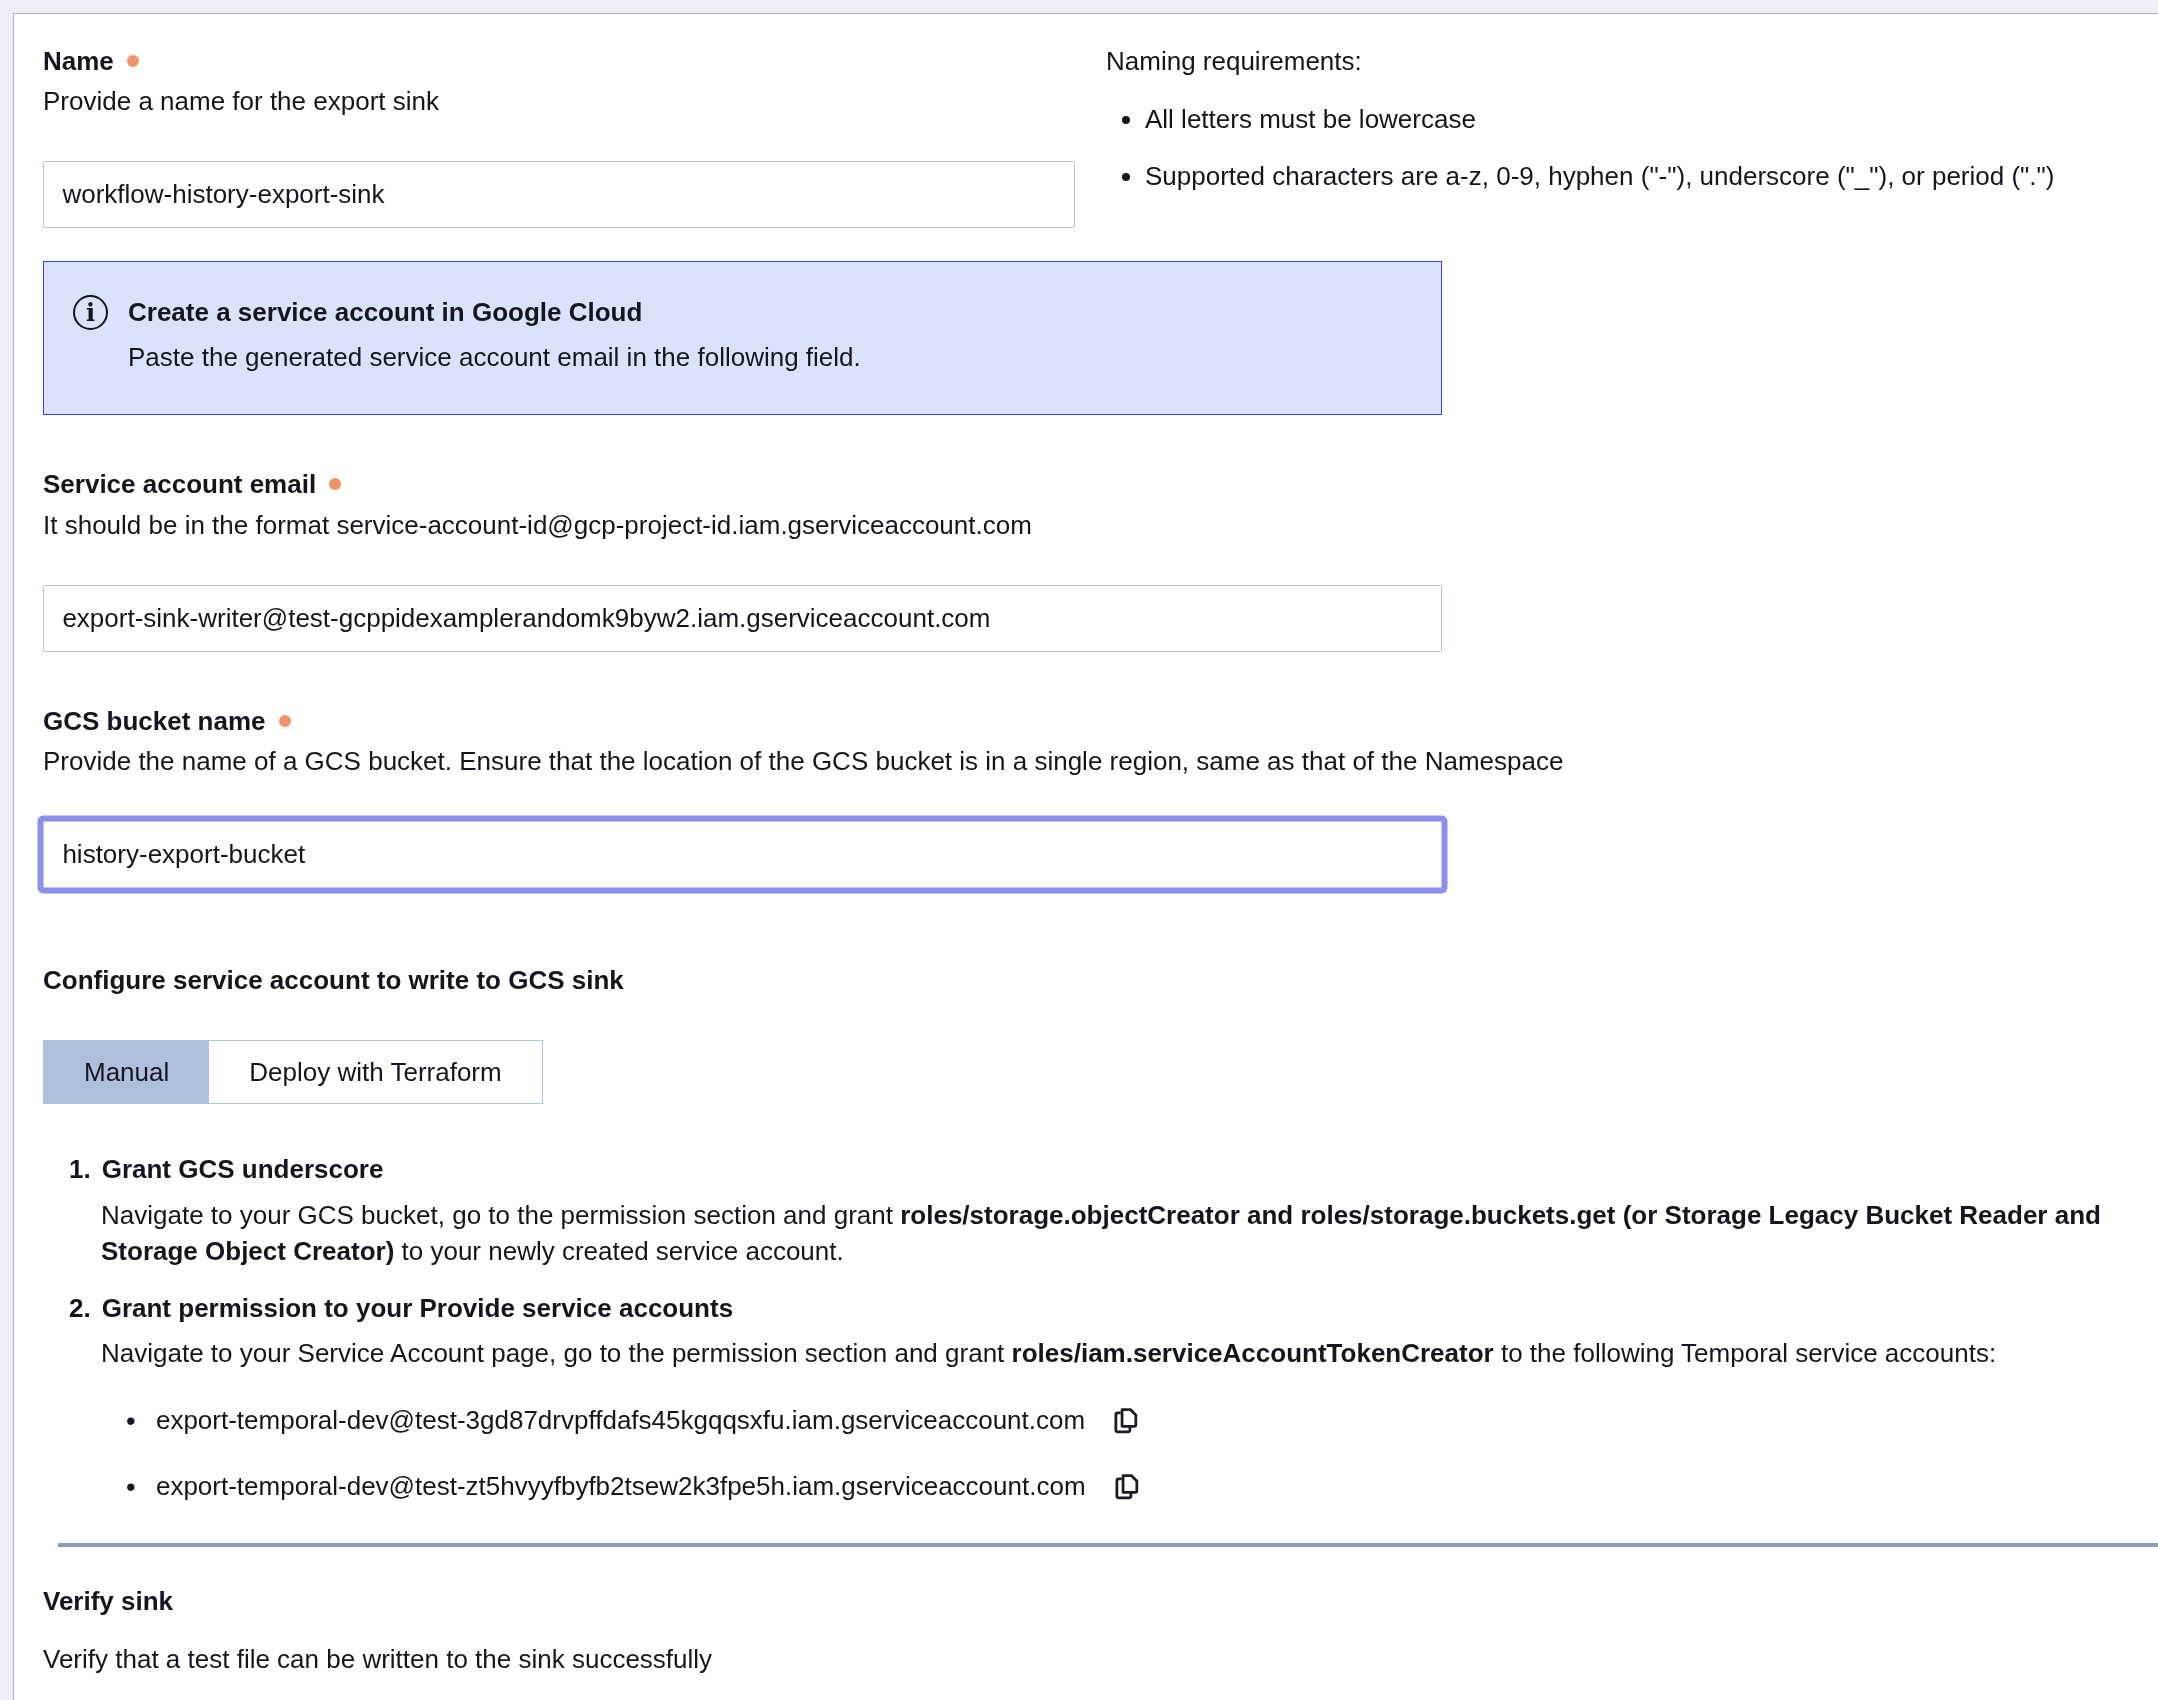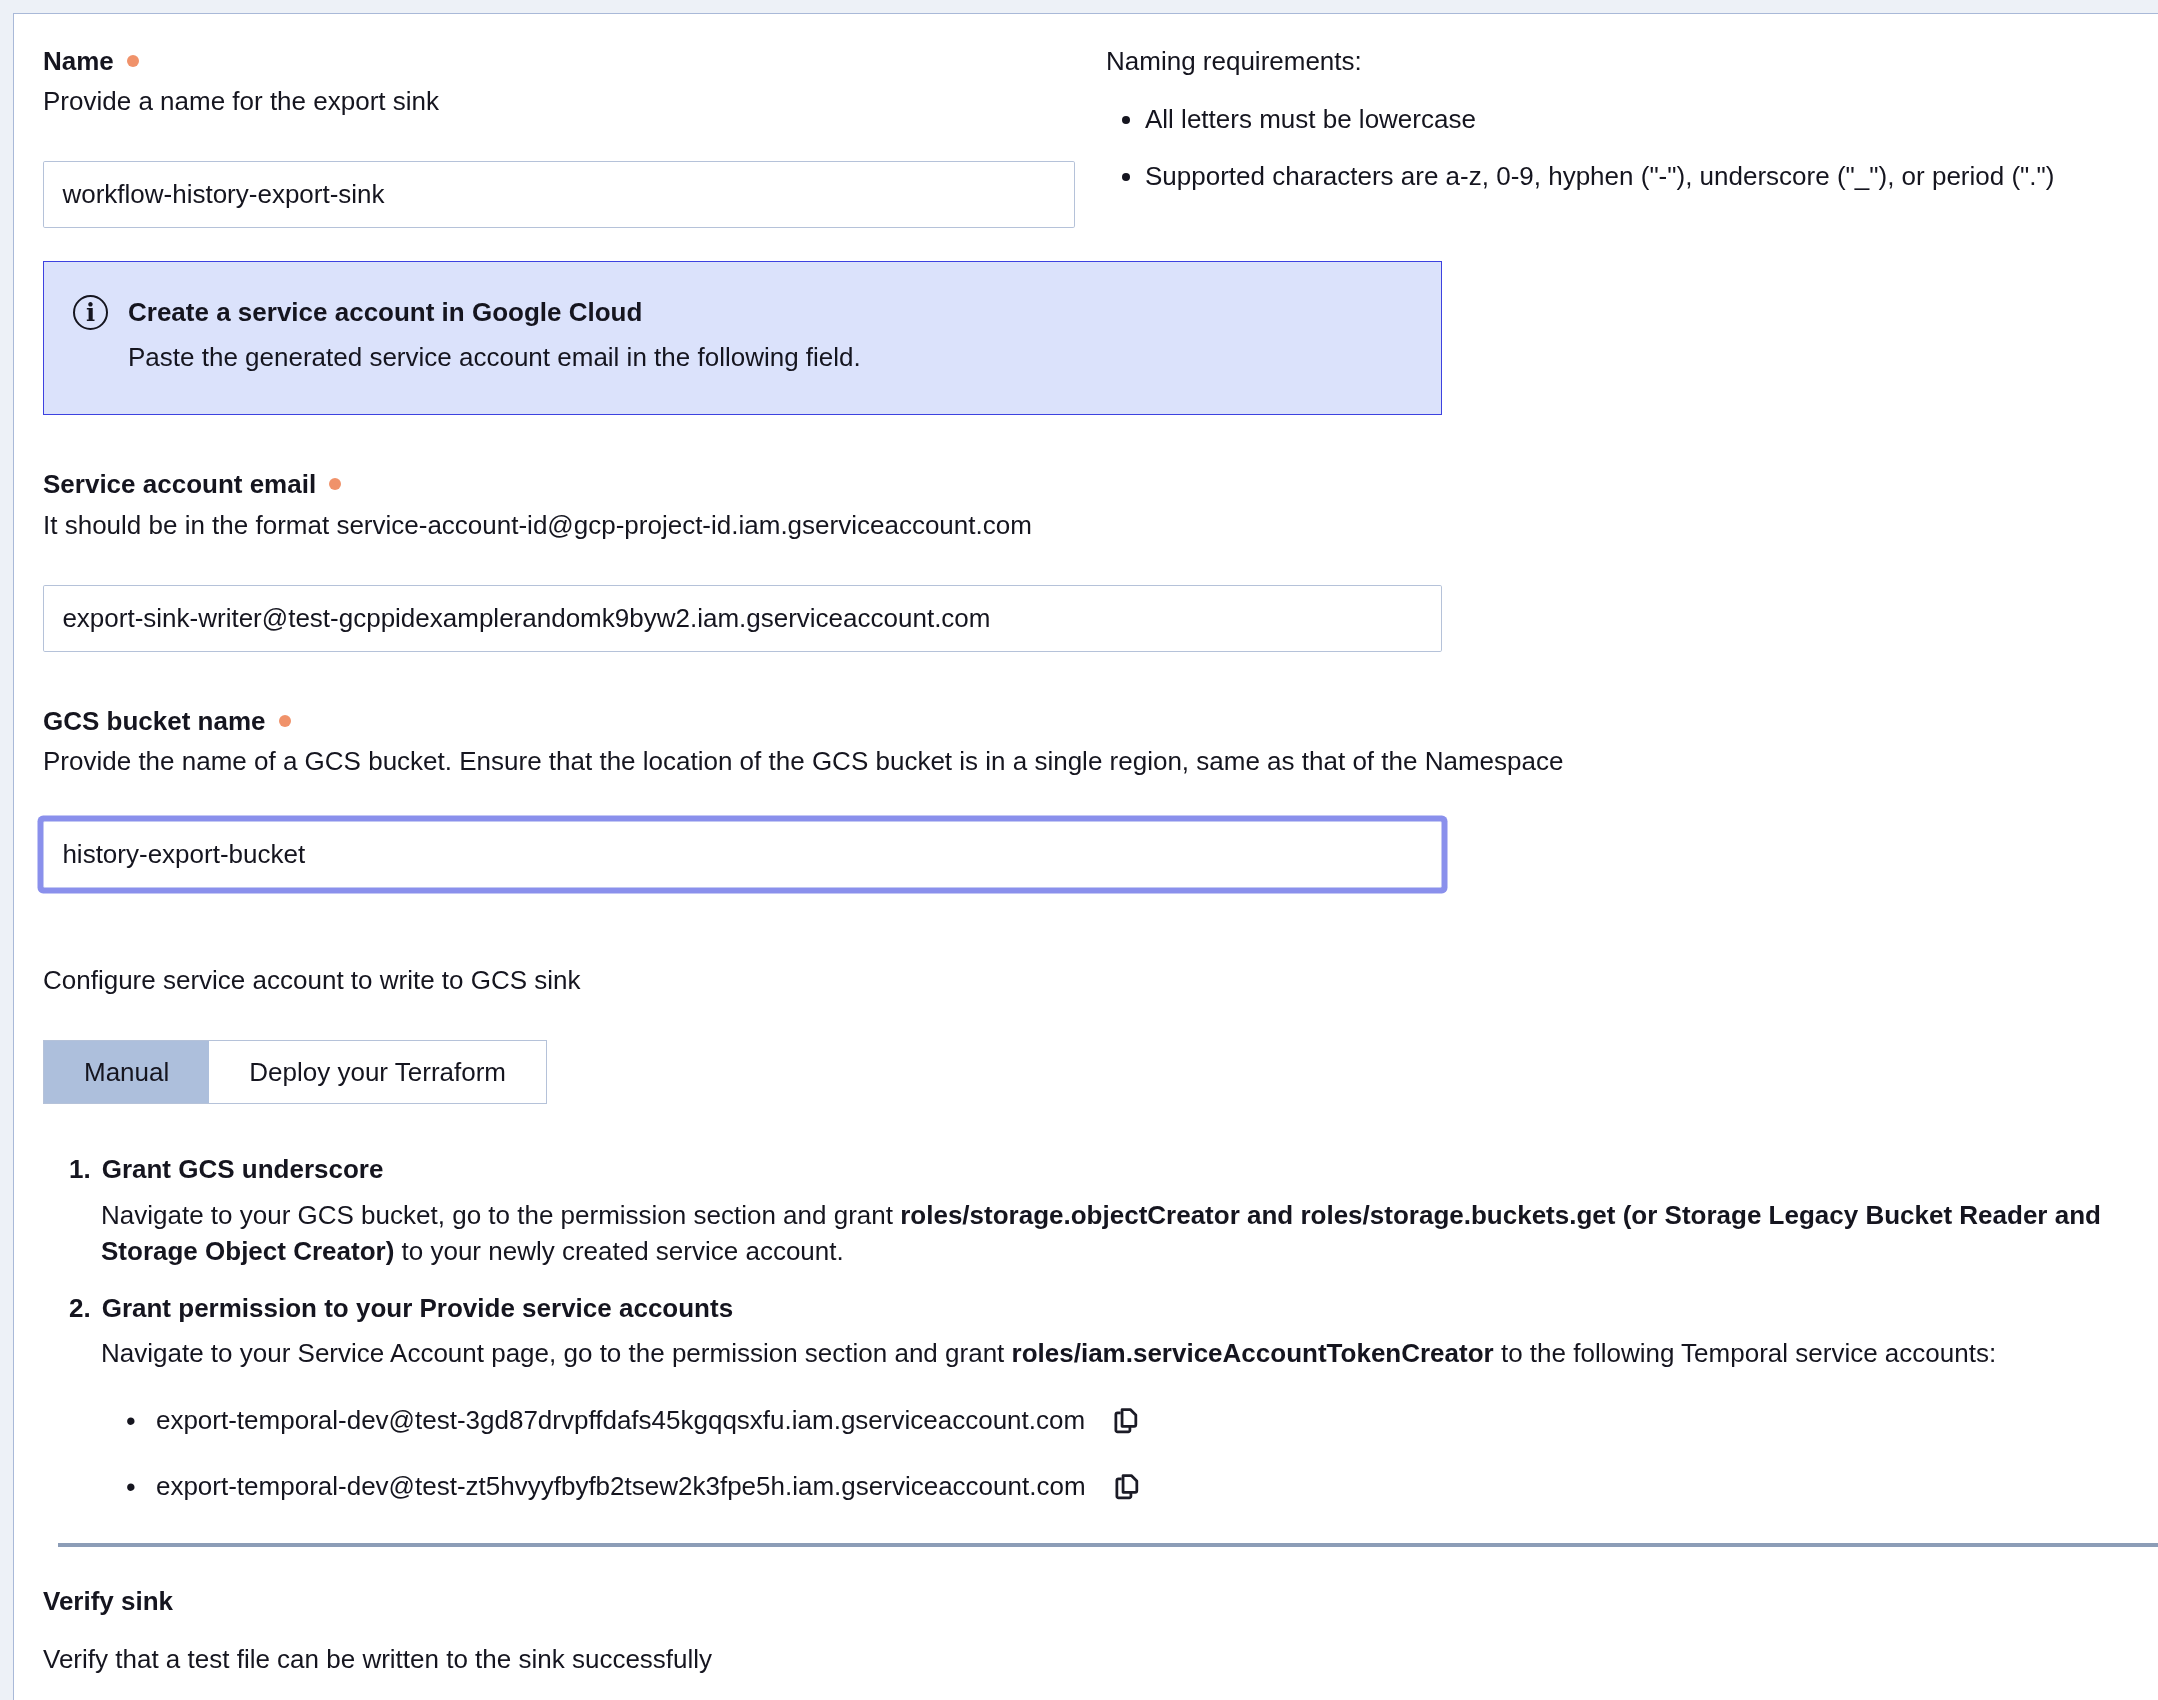--- a/index.html
+++ b/index.html
@@ -68,21 +68,21 @@
     font-family: "DejaVu Serif", serif; font-weight: 700; font-size: 24px;
     margin-top: 1.8px;
   }
   .banner-title { font-weight: 700; line-height: 39px; }
   .banner-desc { line-height: 39px; margin-top: 5.5px; }
 
   .field-block { margin-top: 50px; }
   .w-wide { width: 1399px; }
 
   
-  .section-title { font-weight: 400; line-height: 39px; margin-top: 73px; }
+  .section-title { font-weight: 700; line-height: 39px; margin-top: 73px; }
   .tabs {
     display: inline-flex; margin-top: 40px;
     border: 1.4px solid #b5c2d9; background: #fff;
   }
   .tab {
     height: 62px; display: flex; align-items: center; justify-content: center;
     padding: 4px 40px; font: inherit; border: none; background: #fff;
     color: #15151f; cursor: pointer;
   }
   .tab.selected { background: #adbfdc; }
@@ -166,21 +166,21 @@
     </div>
     <div class="field-desc">Provide the name of a GCS bucket. Ensure that the location of the GCS bucket is in a single region, same as that of the Namespace</div>
     <input class="text-input w-wide focused" type="text" value="history-export-bucket" style="">
   </div>
 
   
   <div class="section-title">Configure service account to write to GCS sink</div>
 
   <div class="tabs">
     <button class="tab selected">Manual</button>
-    <button class="tab">Deploy your Terraform</button>
+    <button class="tab">Deploy with Terraform</button>
   </div>
 
   <div class="steps">
     <div class="step">
       <div class="step-title">
         <span>1.</span>
         <span>Grant GCS underscore</span>
       </div>
       <div class="step-body"><span>Navigate to your GCS bucket, go to the permission section and grant </span><b>roles/storage.objectCreator and roles/storage.buckets.get (or Storage Legacy Bucket Reader and Storage Object Creator)</b><span> to your newly created service account.</span></div>
     </div>

